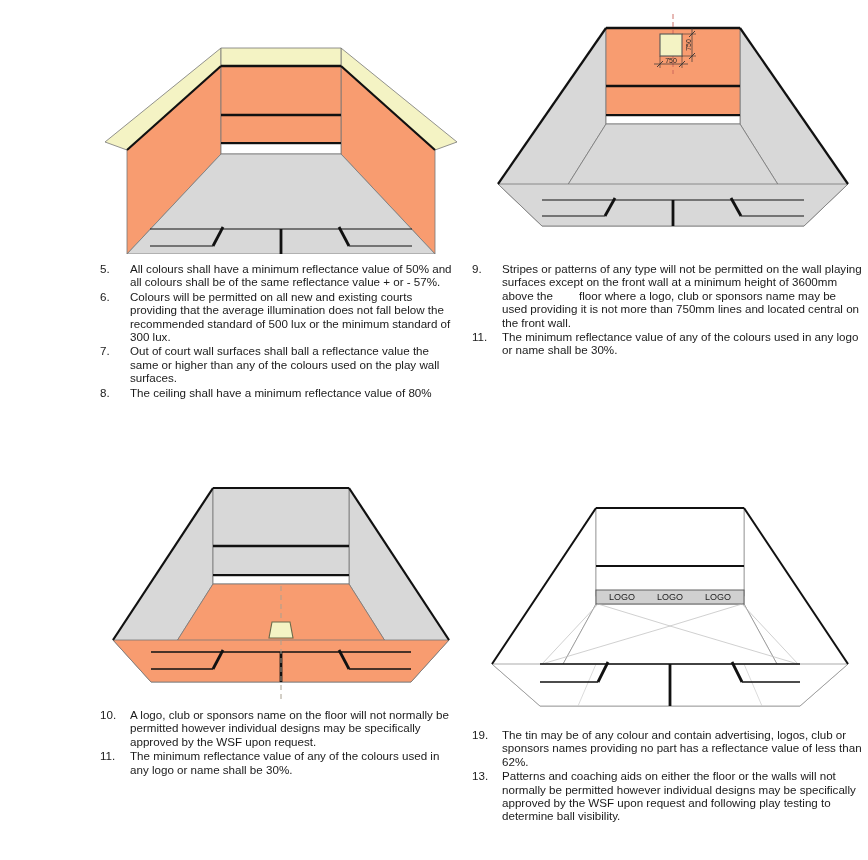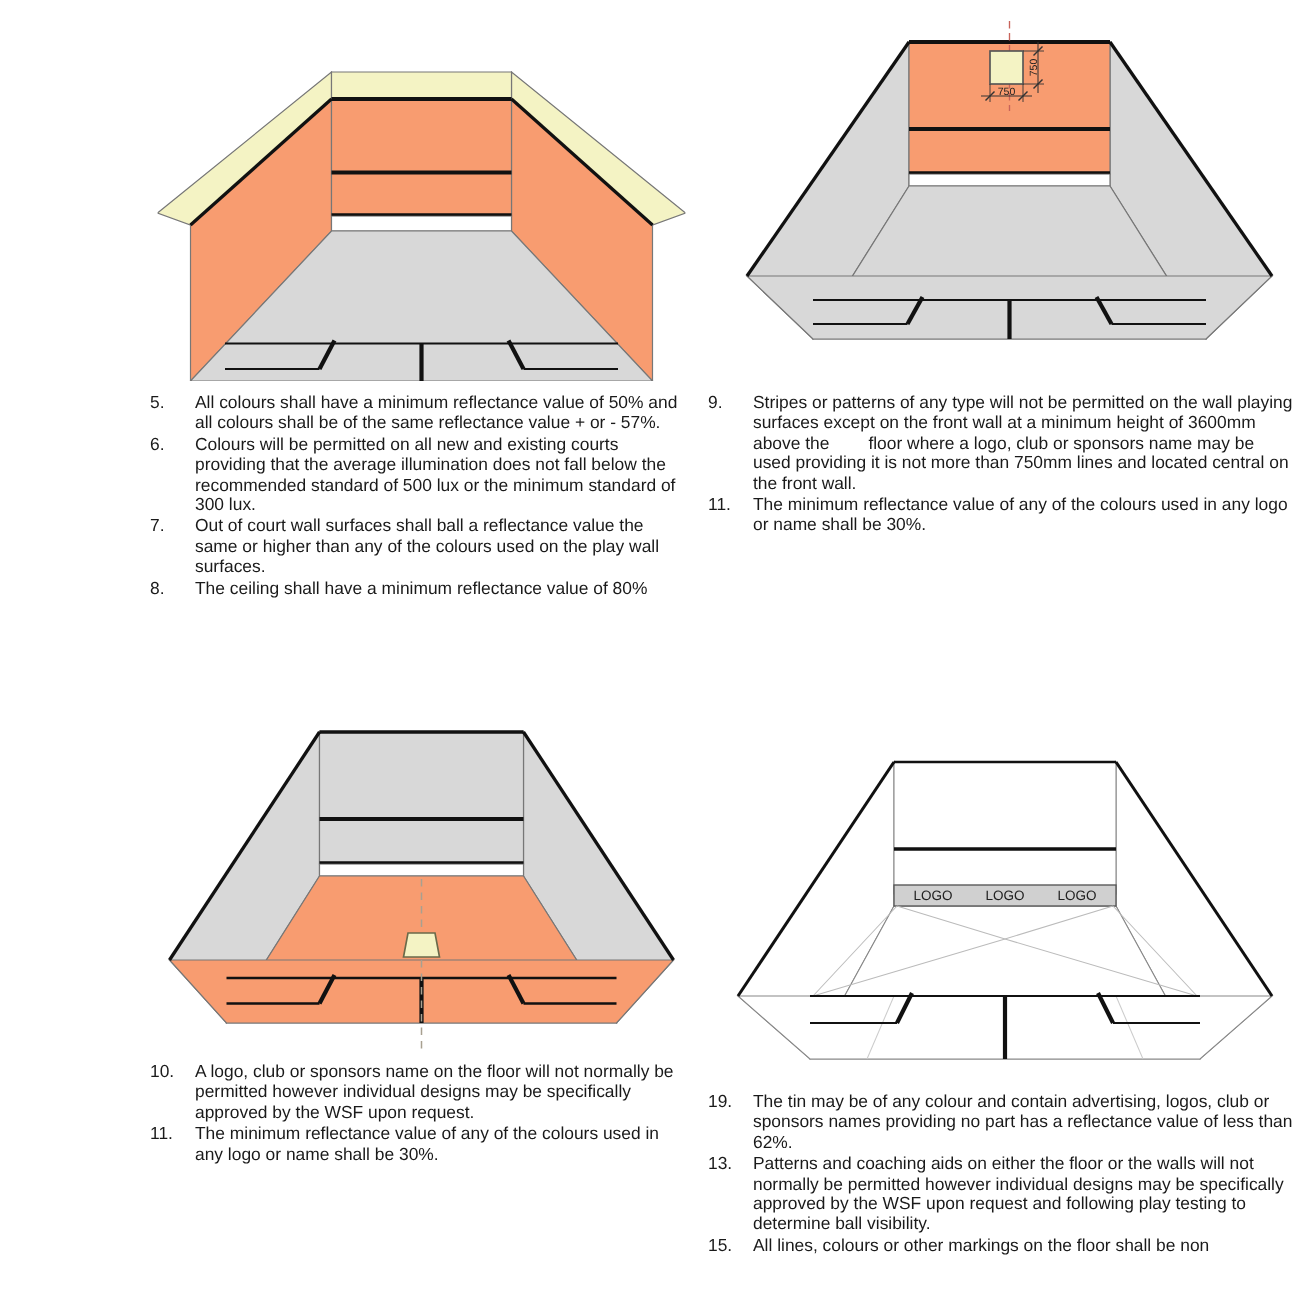--- a/index.html
+++ b/index.html
@@ -241,20 +241,16 @@
 
     <div class="rules" id="rules-br">
       <div class="rule">
         <span class="rule-num">19.</span>
         <span class="rule-txt">The tin may be of any colour and contain advertising, logos, club or sponsors names providing no part has a reflectance value of less than 62%.</span>
       </div>
       <div class="rule">
         <span class="rule-num">13.</span>
         <span class="rule-txt">Patterns and coaching aids on either the floor or the walls will not normally be permitted however individual designs may be specifically approved by the WSF upon request and following play testing to determine ball visibility.</span>
       </div>
-      <div class="rule">
-        <span class="rule-num">15.</span>
-        <span class="rule-txt">All lines, colours or other markings on the floor shall be non</span>
-      </div>
     </div>
   </div>
 
 </div>
 
 </body></html>

